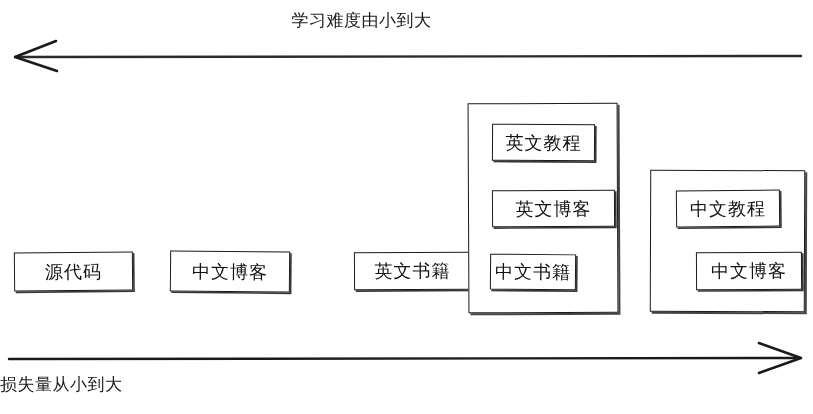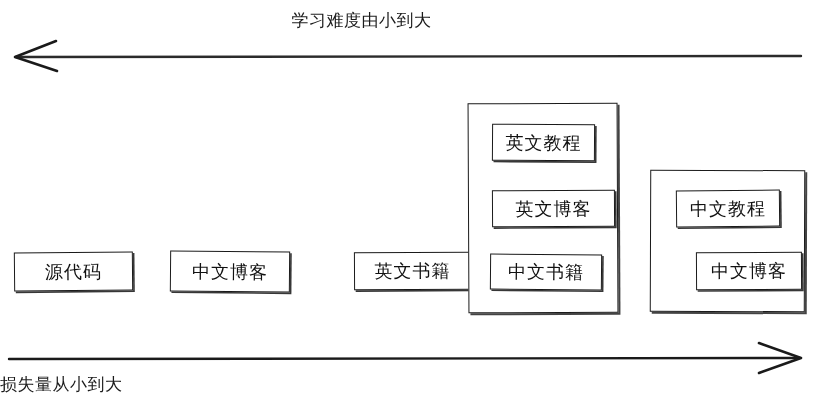--- a/index.html
+++ b/index.html
@@ -110,21 +110,21 @@
   <div class="group-box tilt-e" style="left:468px; top:103px; width:150px; height:210px;"></div>
 
   <div class="node-box tilt-d" style="left:492px; top:124px; width:103px; height:37px;">
     <span>英文教程</span>
   </div>
 
   <div class="node-box tilt-c" style="left:492px; top:190px; width:123px; height:37px;">
     <span>英文博客</span>
   </div>
 
-  <div class="node-box tilt-b" style="left:490px; top:254px; width:112px; height:36px;">
+  <div class="node-box tilt-b" style="left:490px; top:254px; width:86px; height:36px;">
     <span>中文书籍</span>
   </div>
 
   <div class="group-box tilt-f" style="left:650px; top:170px; width:155px; height:142px;"></div>
 
   <div class="node-box tilt-a" style="left:676px; top:190px; width:104px; height:37px;">
     <span>中文教程</span>
   </div>
 
   <div class="node-box tilt-c" style="left:696px; top:252px; width:106px; height:38px;">

